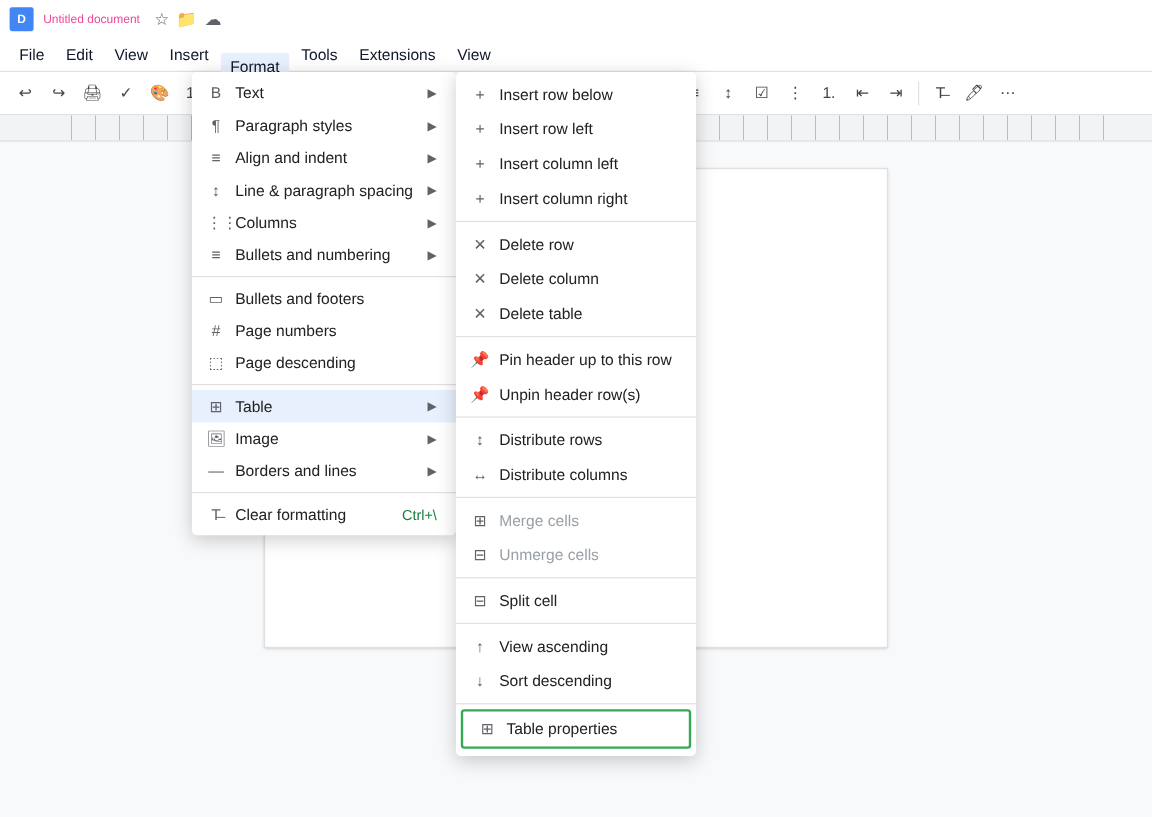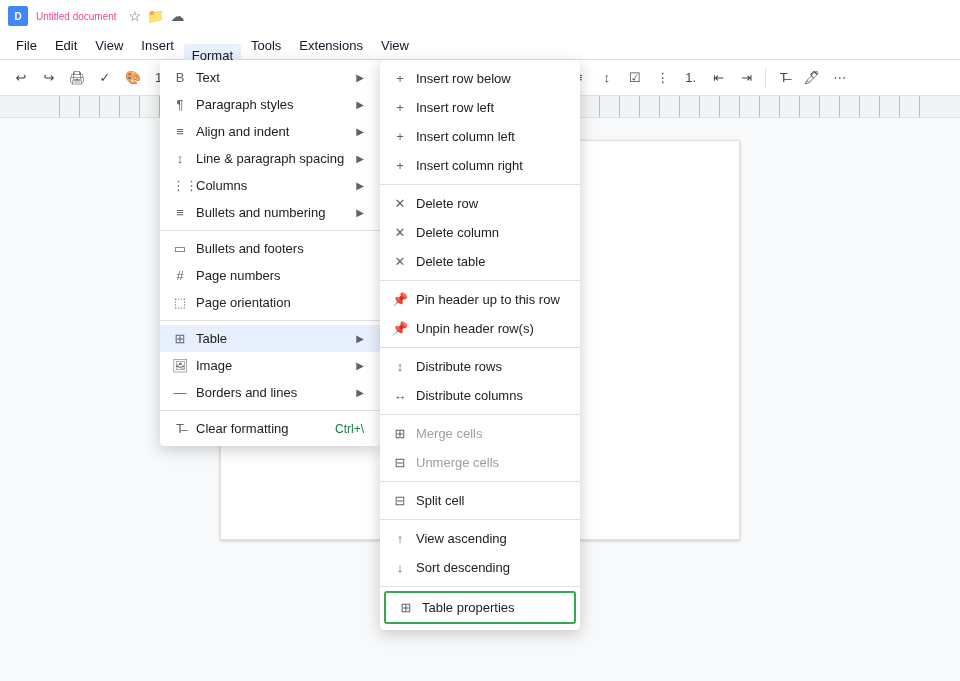--- a/index.html
+++ b/index.html
@@ -309,21 +309,21 @@
   <div class="format-menu-item">
     <div class="item-left">
       <span class="item-icon">#</span>
       <span>Page numbers</span>
     </div>
   </div>
 
   <div class="format-menu-item">
     <div class="item-left">
       <span class="item-icon">⬚</span>
-      <span>Page orientation</span>
+      <span>Page descending</span>
     </div>
   </div>
   <div class="format-menu-divider"></div>
 
   <div class="format-menu-item active">
     <div class="item-left">
       <span class="item-icon">⊞</span>
       <span>Table</span>
     </div>
     <span class="arrow">▶</span>

